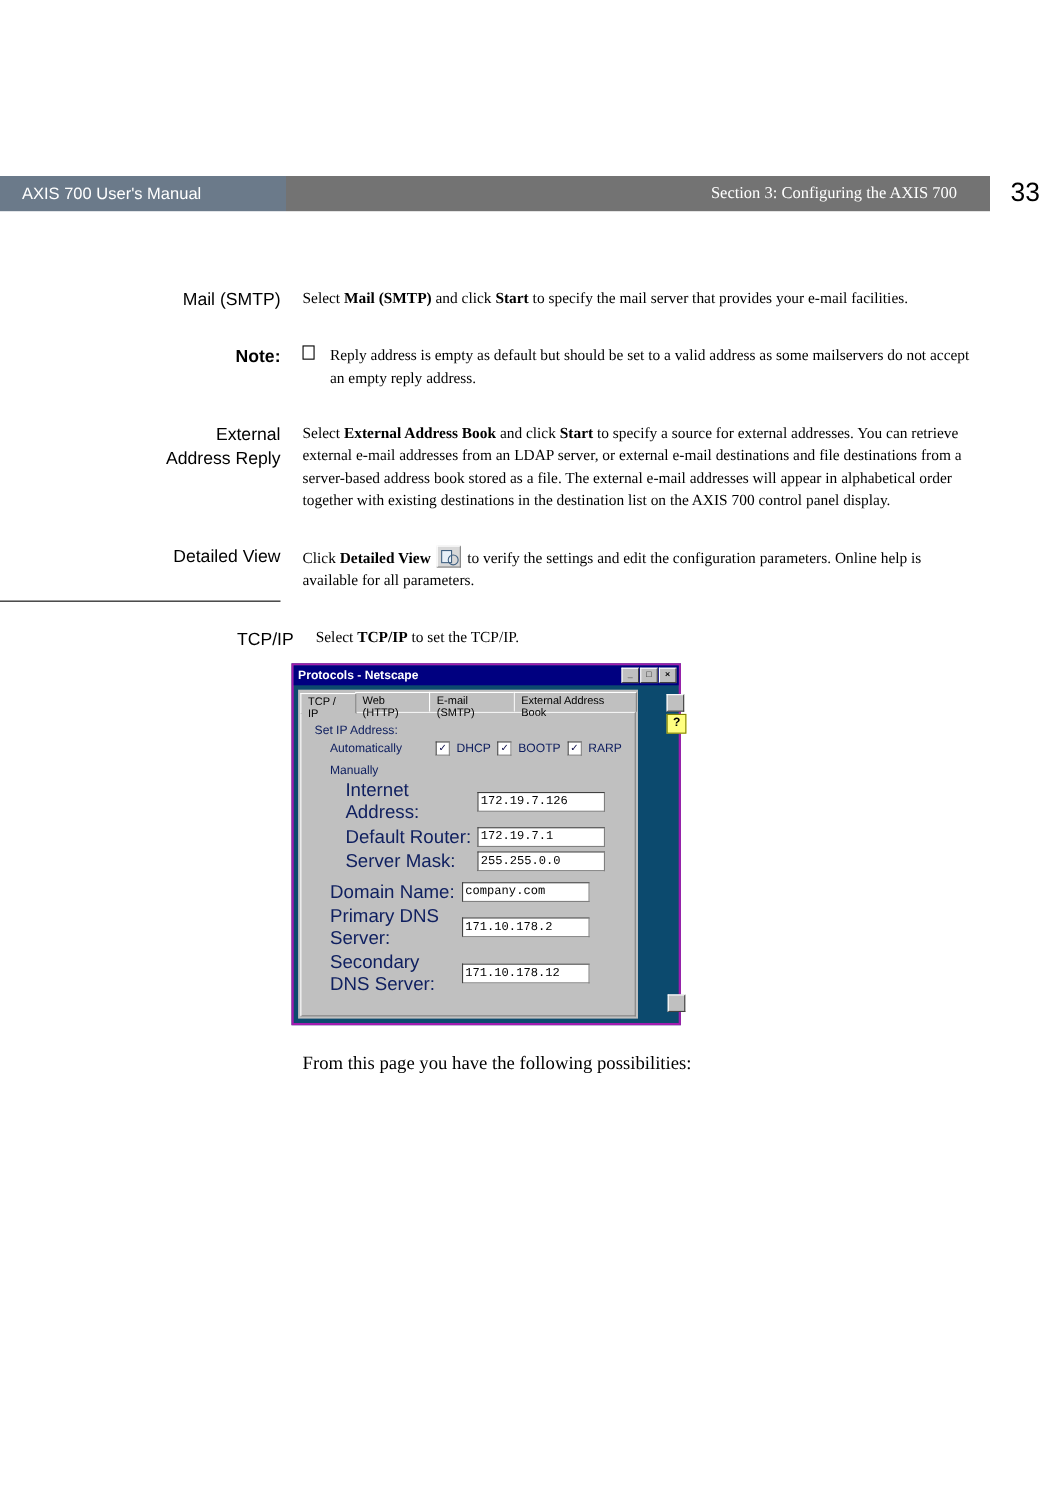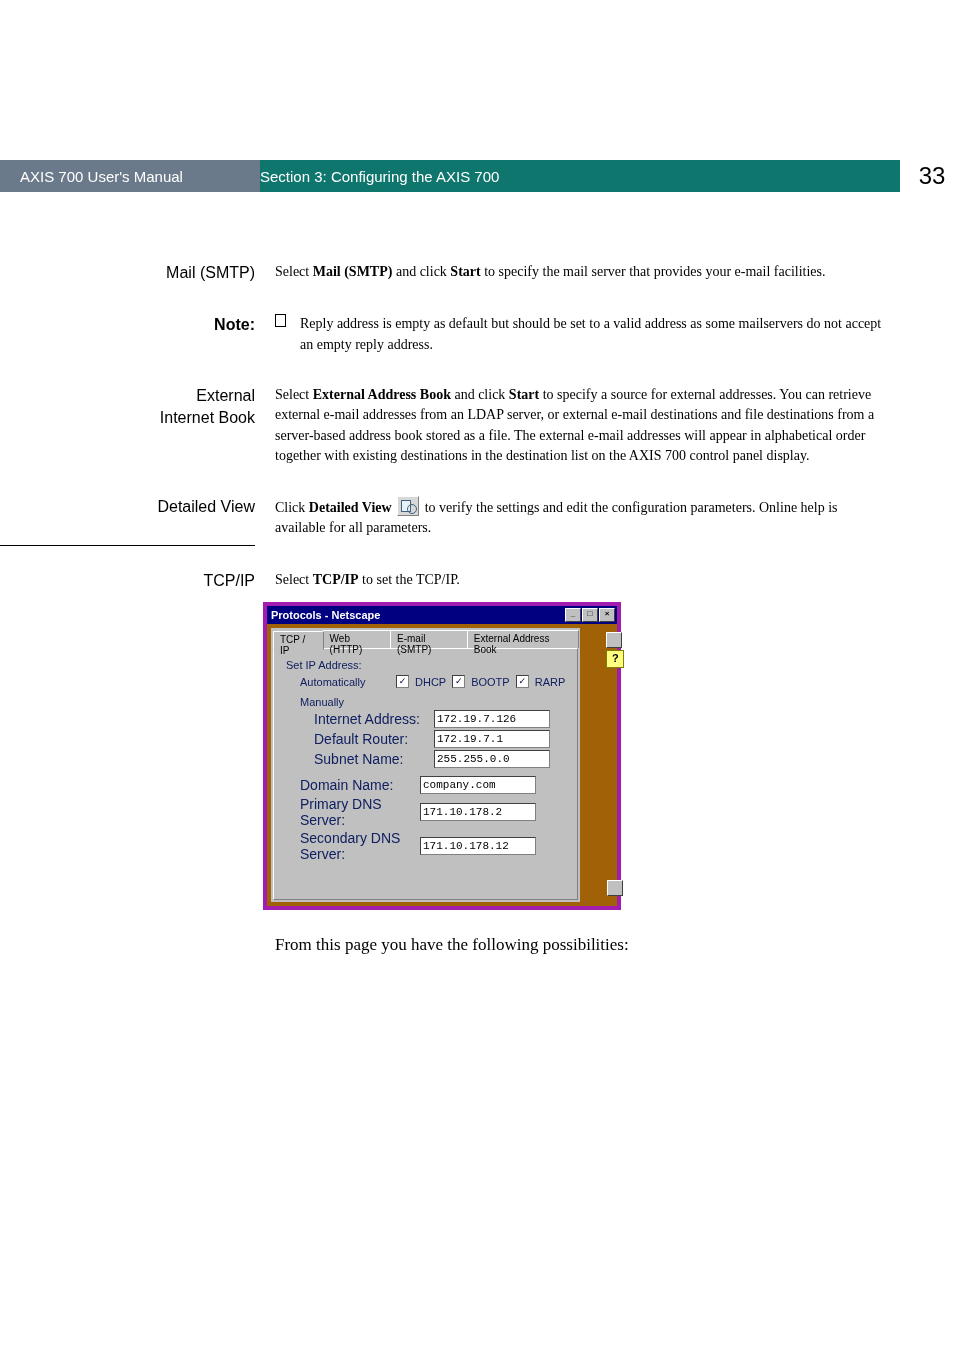--- a/index.html
+++ b/index.html
@@ -28,26 +28,27 @@
     background: #6b7a8a;
     color: #ffffff;
     font-family: Arial, Helvetica, sans-serif;
     font-size: 15px;
     padding-left: 20px;
     display: flex;
     align-items: center;
   }
   .header-right {
     flex: 1;
-    background: #0f766e;
+    background: #737373;
     color: #ffffff;
-    font-family: Liberation Sans, sans-serif;
+    font-family: Liberation Serif, serif;
     font-size: 15px;
     display: flex;
     align-items: center;
+    justify-content: flex-end;
     padding-right: 10px;
   }
   .header-right-text {
     margin-right: 20px;
   }
   .page-number {
     background: #ffffff;
     color: #000000;
     width: 44px;
     height: 32px;
@@ -100,22 +101,22 @@
   }
   .screenshot-wrap {
     display: flex;
     justify-content: center;
     margin: 10px 0 25px 0;
   }
   .protocols-window {
     width: 350px;
     font-family: "MS Sans Serif", Tahoma, Arial, sans-serif;
     font-size: 11px;
-    border: 4px solid #a21caf;
-    background: #a16207;
+    border: 2px solid #a21caf;
+    background: #0c4a6e;
   }
   .titlebar {
     background: #000080;
     color: #fff;
     height: 18px;
     display: flex;
     align-items: center;
     justify-content: space-between;
     padding: 0 2px 0 4px;
     font-weight: bold;
@@ -214,21 +215,21 @@
     line-height: 9px;
   }
   .field-row {
     display: flex;
     align-items: center;
     margin: 2px 0;
   }
   .field-label {
     width: 120px;
     color: #102060;
-    font-size: 14px;
+    font-size: 17px;
   }
   .field-input {
     width: 110px;
     height: 16px;
     background: #fff;
     border: 1px solid #808080;
     border-top-color: #404040;
     border-left-color: #404040;
     font-family: "Courier New", monospace;
     font-size: 11px;
@@ -349,21 +350,21 @@
         <div style="display:flex;">
           <span class="bullet-square"></span>
           <span>Reply address is empty as default but should be set to a valid address as some mailservers do not accept an empty reply address.</span>
         </div>
       </div>
     </div>
 
     <div class="row">
       <div class="side-label">
         <span>External</span><br>
-        <span>Internet Book</span>
+        <span>Address Reply</span>
       </div>
       <div class="body-text">
         <p>
           <span>Select </span><b>External Address Book</b><span> and click </span><b>Start</b><span> to specify a source for external addresses. You can retrieve external e-mail addresses from an LDAP server, or external e-mail destinations and file destinations from a server-based address book stored as a file. The external e-mail addresses will appear in alphabetical order together with existing destinations in the destination list on the AXIS 700 control panel display.</span>
         </p>
       </div>
     </div>
 
     <div>
       <div class="row" style="margin-bottom:6px;">
@@ -372,21 +373,21 @@
           <p>
             <span>Click </span><b>Detailed View</b>
             <span class="inline-icon"></span>
             <span> to verify the settings and edit the configuration parameters. Online help is available for all parameters.</span>
           </p>
         </div>
       </div>
       <hr class="hr-short">
     </div>
 
-    <div class="row" style="margin-top:24px; margin-bottom:10px;">
+    <div class="row" style="margin-top:24px; margin-bottom:10px;margin-left:12px;">
       <div class="side-label">TCP/IP</div>
       <div class="body-text">
         <p>
           <span>Select </span><b>TCP/IP</b><span> to set the TCP/IP.</span>
         </p>
       </div>
     </div>
 
     <div class="screenshot-wrap">
       <div class="protocols-window">
@@ -421,21 +422,21 @@
                 <div class="indent1 panel-label">Manually</div>
                 <div class="indent2 field-row">
                   <span class="field-label">Internet Address:</span>
                   <input class="field-input" type="text" value="172.19.7.126" style="">
                 </div>
                 <div class="indent2 field-row">
                   <span class="field-label">Default Router:</span>
                   <input class="field-input" type="text" value="172.19.7.1" style="">
                 </div>
                 <div class="indent2 field-row">
-                  <span class="field-label">Subnet Name:</span>
+                  <span class="field-label">Server Mask:</span>
                   <input class="field-input" type="text" value="255.255.0.0" style="">
                 </div>
               </div>
               <div class="panel-section indent1">
                 <div class="field-row">
                   <span class="field-label">Domain Name:</span>
                   <input class="field-input" type="text" value="company.com" style="">
                 </div>
                 <div class="field-row">
                   <span class="field-label">Primary DNS Server:</span>

